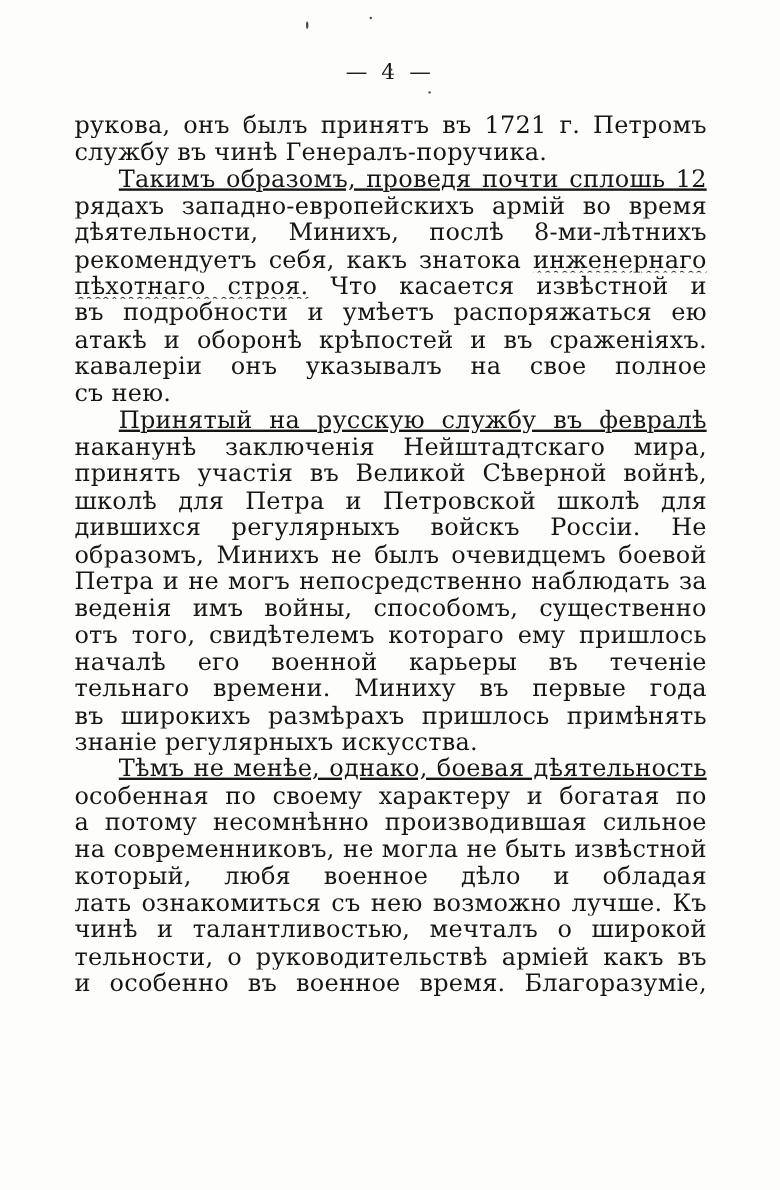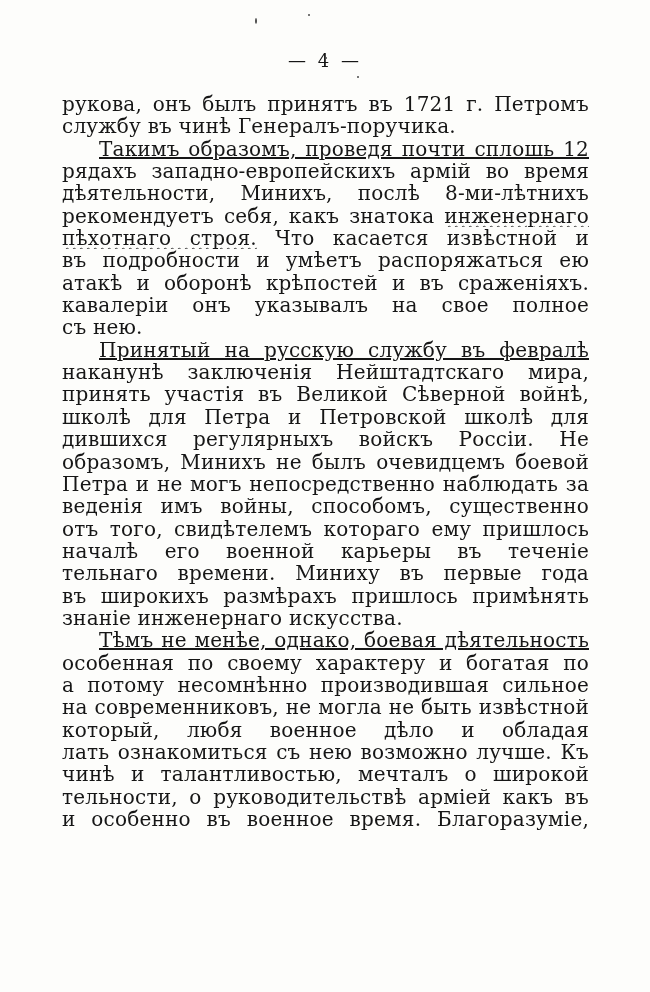--- a/index.html
+++ b/index.html
@@ -110,21 +110,21 @@
         <div class="line"><span>принять участія въ Великой Сѣверной войнѣ, этой военной</span></div>
         <div class="line"><span>школѣ для Петра и Петровской школѣ для только-что наро-</span></div>
         <div class="line"><span>дившихся регулярныхъ войскъ Россіи. Не пришлось Миниху</span></div>
         <div class="line"><span>образомъ, Минихъ не былъ очевидцемъ боевой дѣятельности</span></div>
         <div class="line"><span>Петра и не могъ непосредственно наблюдать за способомъ</span></div>
         <div class="line"><span>веденія имъ войны, способомъ, существенно развившимся</span></div>
         <div class="line"><span>отъ того, свидѣтелемъ котораго ему пришлось быть при</span></div>
         <div class="line"><span>началѣ его военной карьеры въ теченіе довольно продолжи-</span></div>
         <div class="line"><span>тельнаго времени. Миниху въ первые года службы въ Россіи</span></div>
         <div class="line"><span>въ широкихъ размѣрахъ пришлось примѣнять лишь свое</span></div>
-        <div class="line last"><span>знаніе инженернаго искусства.</span></div>
+        <div class="line last"><span>знаніе регулярныхъ искусства.</span></div>
       </div>
       <div class="para">
         <div class="line indent"><span>Тѣмъ не менѣе, однако, боевая дѣятельность Петра,</span></div>
         <div class="line"><span>особенная по своему характеру и богатая по результатамъ,</span></div>
         <div class="line"><span>а потому несомнѣнно производившая сильное впечатлѣніе</span></div>
         <div class="line"><span>на современниковъ, не могла не быть извѣстной Миниху,</span></div>
         <div class="line"><span>который, любя военное дѣло и обладая пылкимъ характе-</span></div>
         <div class="line"><span>лать ознакомиться съ нею возможно лучше. Къ тому же,</span></div>
         <div class="line"><span>чинѣ и талантливостью, мечталъ о широкой военной дѣя-</span></div>
         <div class="line"><span>тельности, о руководительствѣ арміей какъ въ мирное, такъ</span></div>

